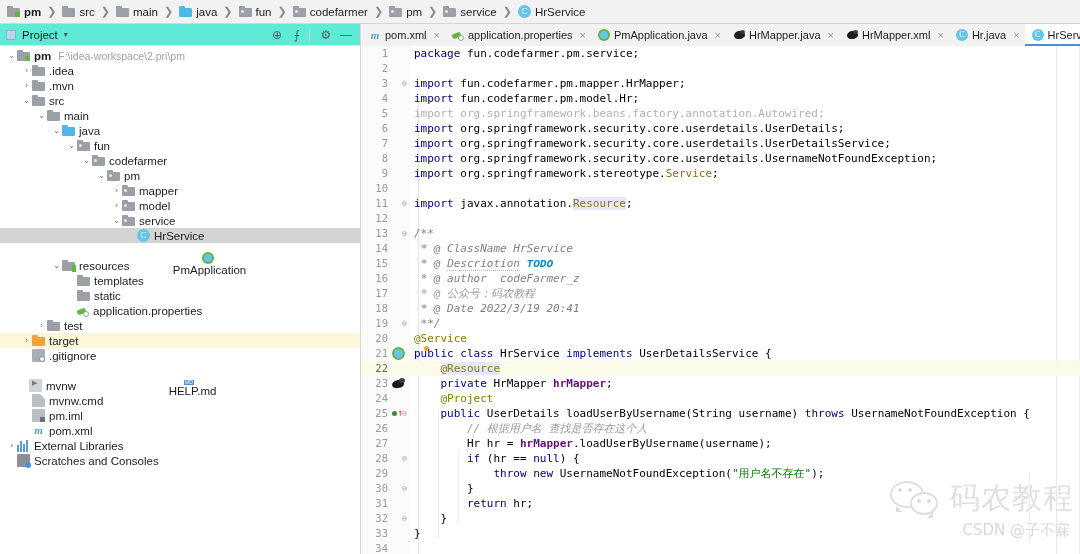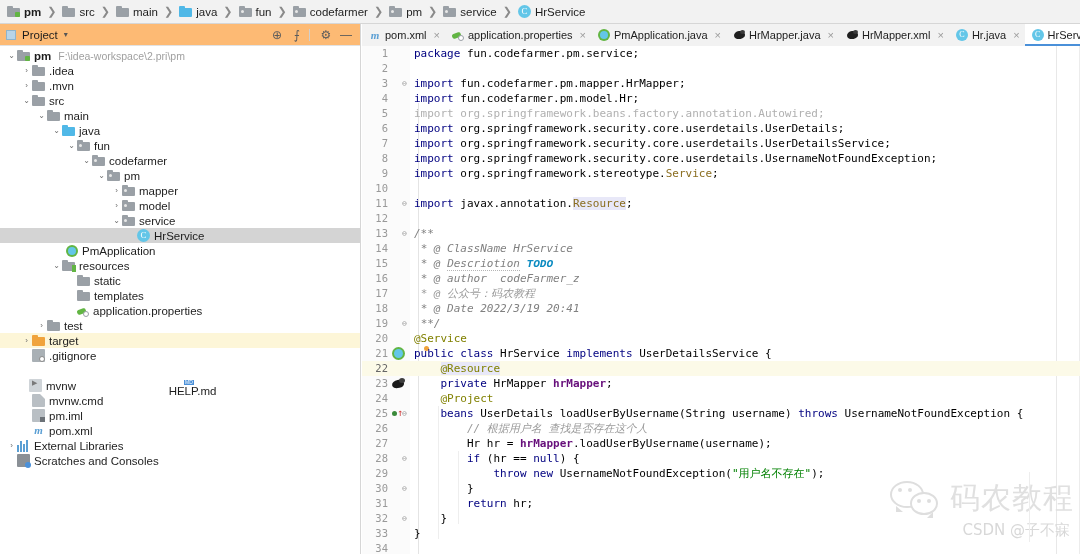--- a/index.html
+++ b/index.html
@@ -73,21 +73,21 @@
   .ti.mybatis:before{content:"";position:absolute;left:1px;top:2px;width:11px;height:8px;
     background:#1f1f1f;border-radius:50% 50% 45% 45%;transform:rotate(-8deg);}
   .ti.mybatis:after{content:"";position:absolute;left:7px;top:1px;width:5px;height:4px;
     background:#3a3a3a;border-radius:50%;}
   .ti.cls{border-radius:50%;background:#63c6e8;color:#fff;font-size:8px;line-height:12px;
     text-align:center;font-family:"Liberation Serif",serif;}
 
   
   .projpanel{position:absolute;left:0;top:24px;width:361px;height:530px;background:#ffffff;
     border-right:1px solid #d6d6d6;box-sizing:border-box;overflow:hidden;}
-  .projhead{height:22px;background:#fdba74;border-bottom:1px solid #e2e2e2;
+  .projhead{height:22px;background:#5eead4;border-bottom:1px solid #e2e2e2;
     display:flex;align-items:center;padding:0 6px;box-sizing:border-box;}
   .projhead .sq{width:10px;height:10px;background:#b8d4e8;border:1px solid #8fb4cc;
     box-sizing:border-box;flex:0 0 auto;}
   .projhead .ptitle{font-size:11.5px;color:#1d1d1d;margin-left:6px;}
   .projhead .pcaret{margin-left:6px;color:#555;font-size:8px;}
   .projhead .spacer{flex:1;}
   .hicon{width:16px;height:16px;margin-left:4px;position:relative;color:#5c5c5c;
     font-size:12px;line-height:16px;text-align:center;}
   .hdiv{width:1px;height:12px;background:#cfcfcf;margin:0 4px;}
 
@@ -383,48 +383,48 @@
             <b></b>
             <i></i>
           </span>
           <span class="label">service</span>
         </div>
         <div class="row sel" style="padding-left: 126px;">
           <span class="arrow none">›</span>
           <span class="cls-ico">C</span>
           <span class="label">HrService</span>
         </div>
-        <div class="row" style="padding-left: 55px;">
+        <div class="row" style="padding-left: 55px; flex-direction: column;">
           <span class="arrow none">›</span>
           <span class="ti spring"></span>
           <span class="label">PmApplication</span>
         </div>
         <div class="row" style="padding-left: 51px;">
           <span class="arrow">⌄</span>
           <span class="fico srcroot">
             <b></b>
             <i></i>
           </span>
           <span class="label">resources</span>
         </div>
         <div class="row" style="padding-left: 66px;">
           <span class="arrow none">›</span>
           <span class="fico gray">
             <b></b>
             <i></i>
           </span>
+          <span class="label">templates</span>
+        </div>
+        <div class="row" style="padding-left: 66px;">
+          <span class="arrow none">›</span>
+          <span class="fico gray">
+            <b></b>
+            <i></i>
+          </span>
           <span class="label">static</span>
-        </div>
-        <div class="row" style="padding-left: 66px;">
-          <span class="arrow none">›</span>
-          <span class="fico gray">
-            <b></b>
-            <i></i>
-          </span>
-          <span class="label">templates</span>
         </div>
         <div class="row" style="padding-left: 66px;">
           <span class="arrow none">›</span>
           <span class="ti props"></span>
           <span class="label">application.properties</span>
         </div>
         <div class="row" style="padding-left: 36px;">
           <span class="arrow">›</span>
           <span class="fico gray">
             <b></b>
@@ -551,21 +551,21 @@
         <div class="cl"><span class="ln">15</span><span class="code"> <span class="cmt">* @ <span class="wav">Descriotion</span> </span><span class="todo">TODO</span></span></div>
         <div class="cl"><span class="ln">16</span><span class="code"> <span class="cmt">* @ author  codeFarmer_z</span></span></div>
         <div class="cl"><span class="ln">17</span><span class="code"> <span class="cmtg">* @ 公众号：码农教程</span></span></div>
         <div class="cl"><span class="ln">18</span><span class="code"> <span class="cmt">* @ Date 2022/3/19 20:41</span></span></div>
         <div class="cl"><span class="ln">19</span><span class="fold">⊖</span><span class="code"> <span class="cmt">**/</span></span></div>
         <div class="cl"><span class="ln">20</span><span class="code"><span class="an">@Service</span></span></div>
         <div class="cl"><span class="ln">21</span><span class="gm bean"></span><span class="caret"></span><span class="code"><span class="kw">public class</span> HrService <span class="kw">implements</span> UserDetailsService {</span></div>
         <div class="cl cur"><span class="ln">22</span><span class="code">    <span class="anh">@Resource</span></span></div>
         <div class="cl"><span class="ln">23</span><span class="gm myb"></span><span class="code">    <span class="kw">private</span> HrMapper <span class="fld">hrMapper</span>;</span></div>
         <div class="cl"><span class="ln">24</span><span class="code">    <span class="an">@Project</span></span></div>
-        <div class="cl"><span class="ln">25</span><span class="gm ovr"></span><span class="fold">⊖</span><span class="code">    <span class="kw">beans</span> UserDetails loadUserByUsername(String username) <span class="kw">throws</span> UsernameNotFoundException {</span></div>
+        <div class="cl"><span class="ln">25</span><span class="gm ovr"></span><span class="fold">⊖</span><span class="code">    <span class="kw">public</span> UserDetails loadUserByUsername(String username) <span class="kw">throws</span> UsernameNotFoundException {</span></div>
         <div class="cl"><span class="ln">26</span><span class="code">        <span class="cmtg">// 根据用户名 查找是否存在这个人</span></span></div>
         <div class="cl"><span class="ln">27</span><span class="code">        Hr hr = <span class="fld">hrMapper</span>.loadUserByUsername(username);</span></div>
         <div class="cl"><span class="ln">28</span><span class="fold">⊖</span><span class="code">        <span class="kw">if</span> (hr == <span class="kw">null</span>) {</span></div>
         <div class="cl"><span class="ln">29</span><span class="code">            <span class="kw">throw new</span> UsernameNotFoundException(<span class="str">"用户名不存在"</span>);</span></div>
         <div class="cl"><span class="ln">30</span><span class="fold">⊖</span><span class="code">        }</span></div>
         <div class="cl"><span class="ln">31</span><span class="code">        <span class="kw">return</span> hr;</span></div>
         <div class="cl"><span class="ln">32</span><span class="fold">⊖</span><span class="code">    }</span></div>
         <div class="cl"><span class="ln">33</span><span class="code">}</span></div>
         <div class="cl"><span class="ln">34</span><span class="code">&nbsp;</span></div>
       </div>

